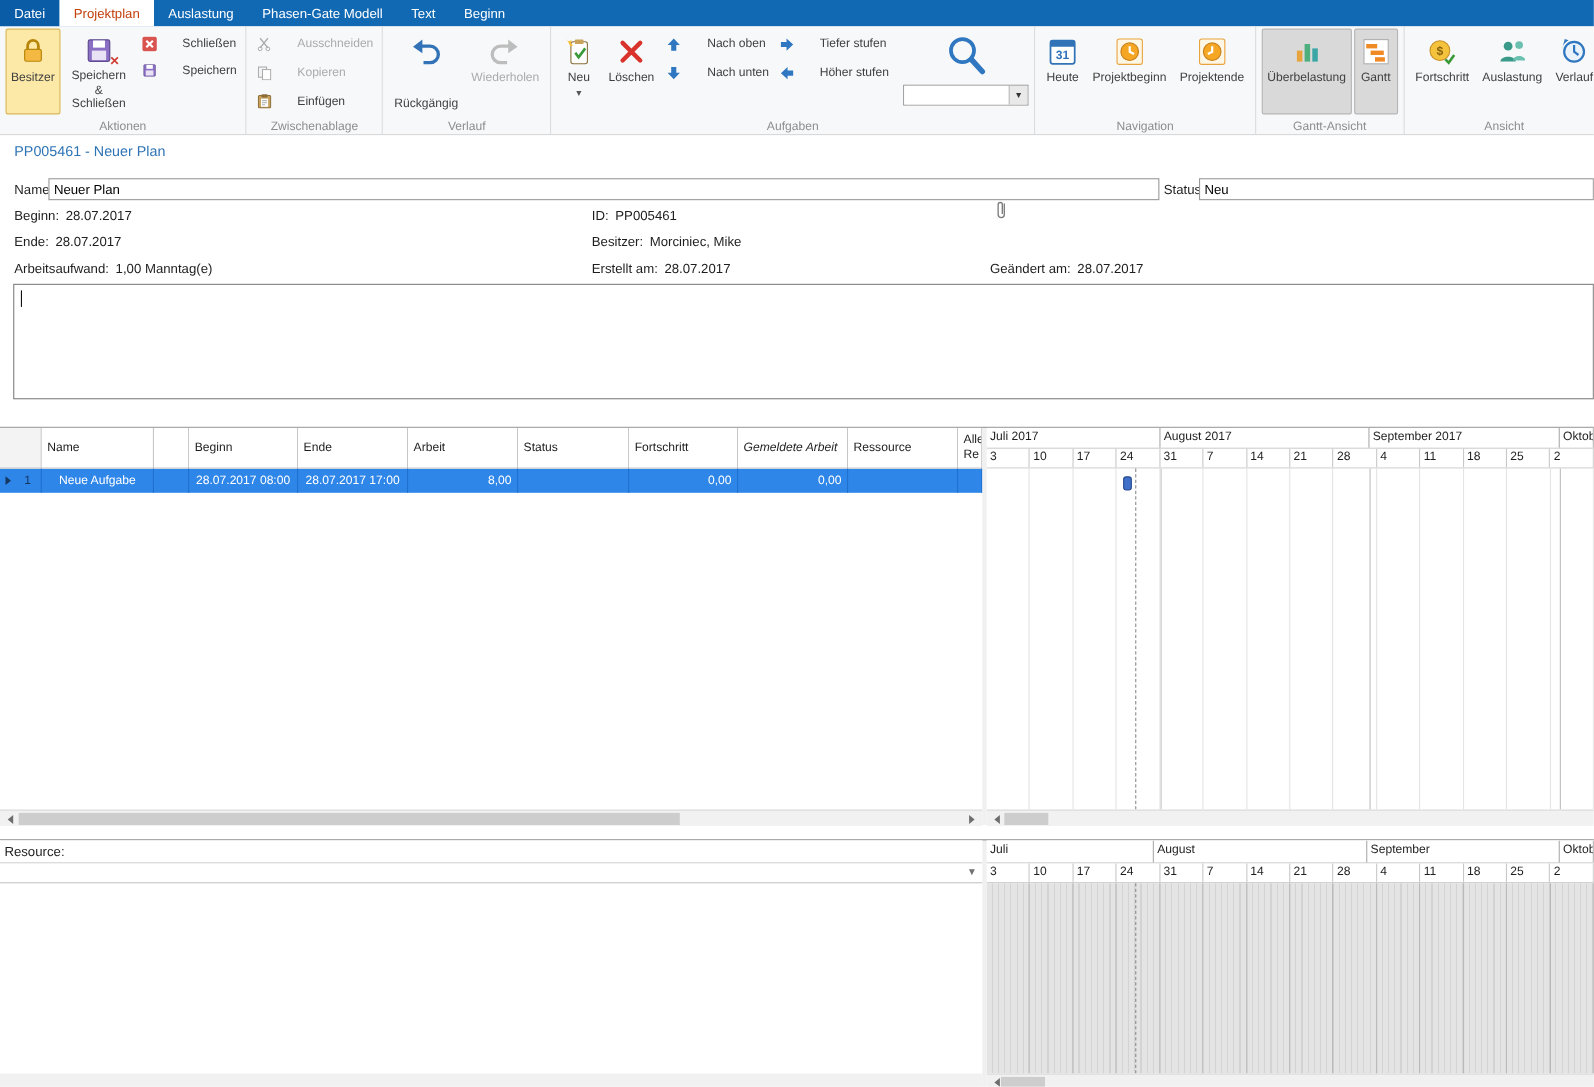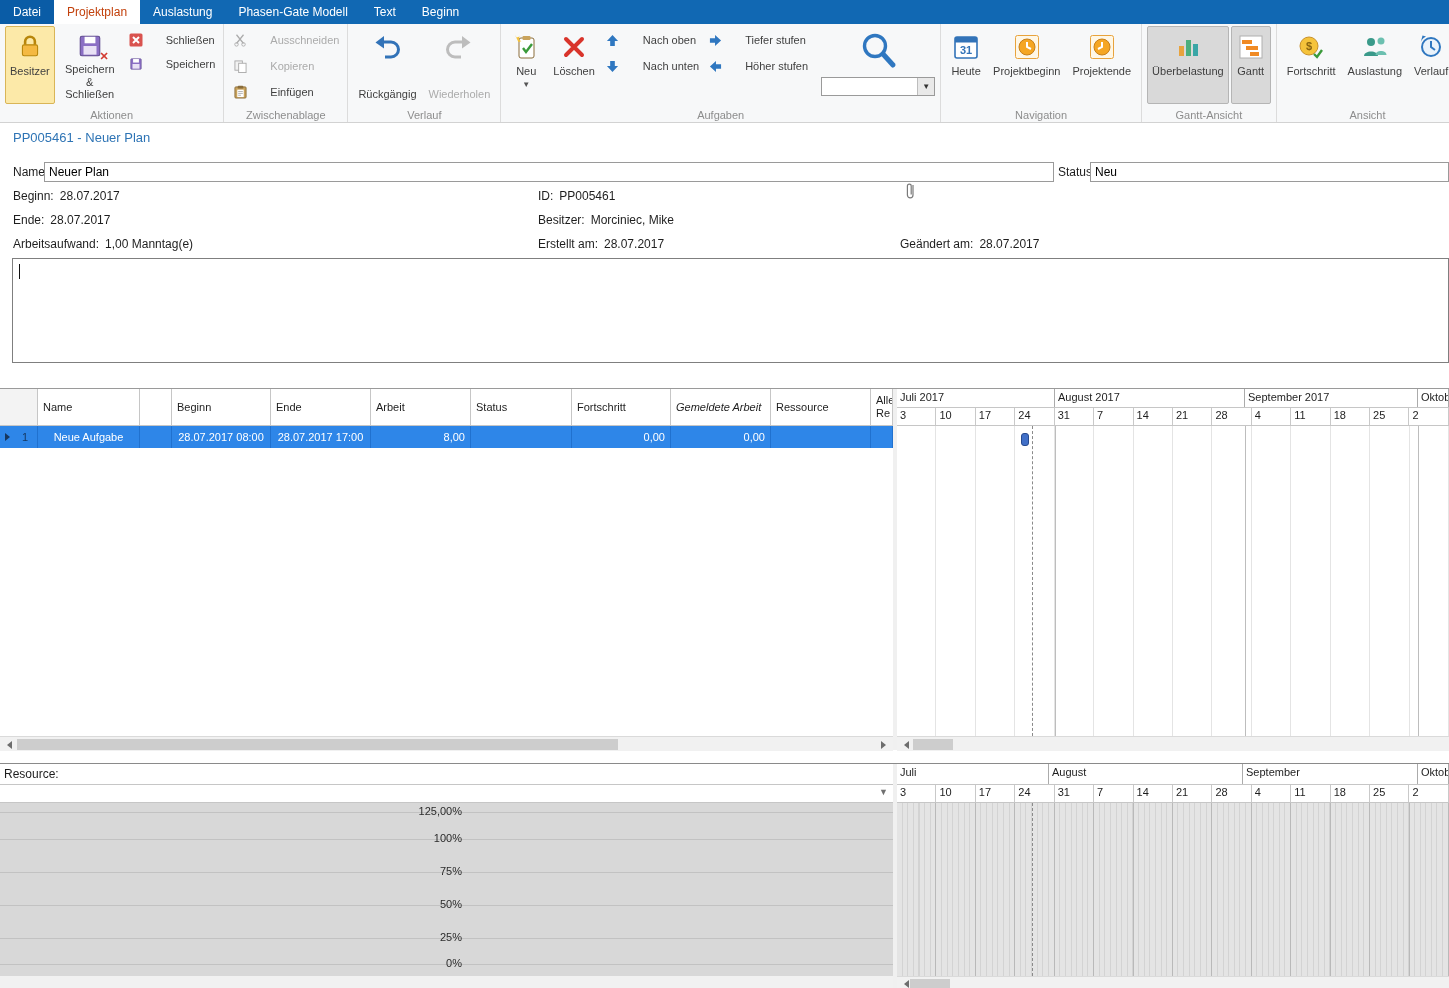--- a/index.html
+++ b/index.html
@@ -183,21 +183,21 @@
   <div class="rgroup">
     <div class="bigbtn" style="justify-content:space-between">
       <span class="icon-l">
         <svg width="30" height="28" viewBox="0 0 30 28">
             <path d="M9 9 h10 a7.5 7.5 0 0 1 0 15 h-6" fill="none" stroke="#3273b8" stroke-width="3"></path>
             <path d="M12 3 L3.5 9.5 L12 15.5 Z" fill="#3273b8"></path>
           </svg>
       </span>
       <span class="lbl">Rückgängig</span>
     </div>
-    <div class="bigbtn dis" style="justify-content:space-between">
+    <div class="bigbtn dis" style="justify-content:flex-start">
       <span class="icon-l">
         <svg width="30" height="28" viewBox="0 0 30 28">
             <path d="M21 9 h-10 a7.5 7.5 0 0 0 0 15 h6" fill="none" stroke="#bdbdbd" stroke-width="3"></path>
             <path d="M18 3 L26.5 9.5 L18 15.5 Z" fill="#bdbdbd"></path>
           </svg>
       </span>
       <span class="lbl">Wiederholen</span>
     </div>
     <div class="rgroup-label">Verlauf</div>
   </div>
@@ -511,34 +511,20 @@
     </div>
   </div>
 </div>
 
 <div id="bottom">
   <div id="b-left">
     <div id="b-lhead1"><span>Resource:</span></div>
     <div id="b-lhead2">
       <span class="chev">▼</span>
     </div>
-    <div id="b-lchart">
-        <div class="b-gridline" style="top: 9px;"></div>
-        <div class="b-ylabel" style="top: 2px;">125,00%</div>
-        <div class="b-gridline" style="top: 36px;"></div>
-        <div class="b-ylabel" style="top: 29px;">100%</div>
-        <div class="b-gridline" style="top: 69px;"></div>
-        <div class="b-ylabel" style="top: 62px;">75%</div>
-        <div class="b-gridline" style="top: 102px;"></div>
-        <div class="b-ylabel" style="top: 95px;">50%</div>
-        <div class="b-gridline" style="top: 135px;"></div>
-        <div class="b-ylabel" style="top: 128px;">25%</div>
-        <div class="b-gridline" style="top: 161px;"></div>
-        <div class="b-ylabel" style="top: 154px;">0%</div>
-      </div>
     <div id="b-lfoot"></div>
   </div>
   <div id="b-right">
     <div id="b-months">
         <div class="g-month" style="width: 152px;">Juli</div>
         <div class="g-month" style="width: 194px;">August</div>
         <div class="g-month" style="width: 175px;">September</div>
         <div class="g-month" style="width: 31px;">Oktober</div>
       </div>
     <div id="b-days">

